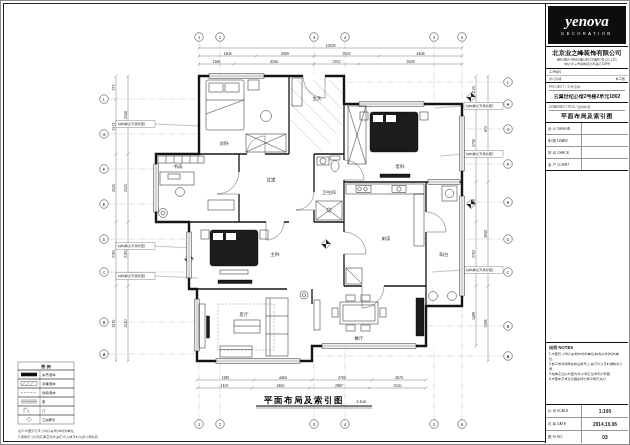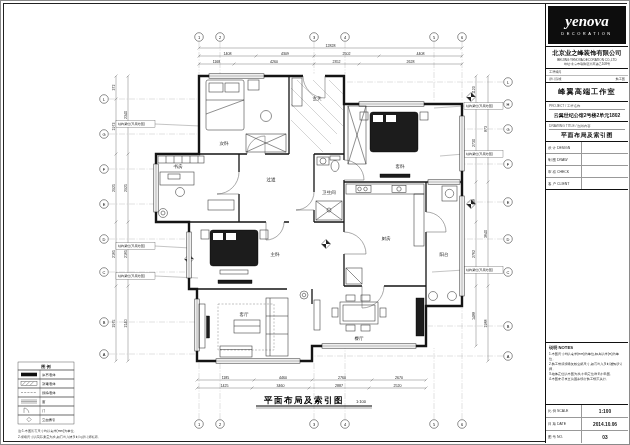--- a/index.html
+++ b/index.html
@@ -624,21 +624,20 @@
     <div class="tb-cert">
       <div class="tb-cert-row">
         <span>工程编号</span>
         <span></span>
       </div>
       <div class="tb-cert-row">
         <span>设计阶段</span>
         <span>施工图</span>
       </div>
     </div>
-    <div class="tb-studio">峰翼高端工作室</div>
     <div class="tb-sec">
       <div class="tb-sec-label">PROJECT / 工程名称</div>
       <div class="tb-sec-value">云翼世纪公馆2号楼2单元1802</div>
     </div>
     <div class="tb-sec">
       <div class="tb-sec-label">DRAWING TITLE / 图纸内容</div>
       <div class="tb-sec-value tb-dwg">平面布局及索引图</div>
     </div>
     <div class="tb-sign">
       <div class="tb-sign-row">

